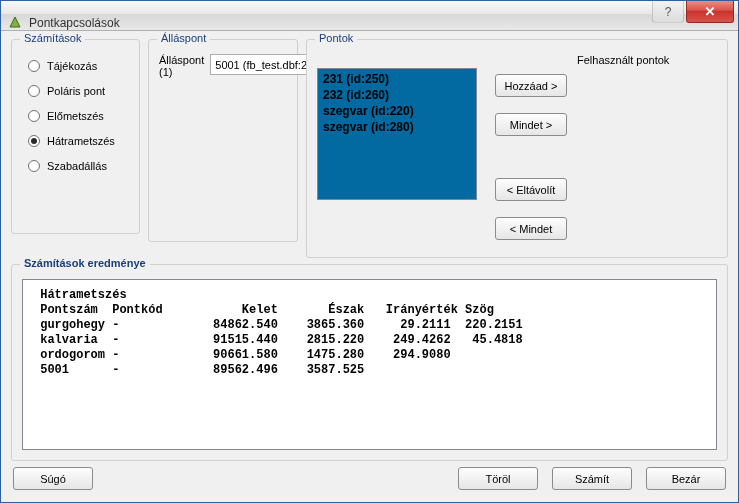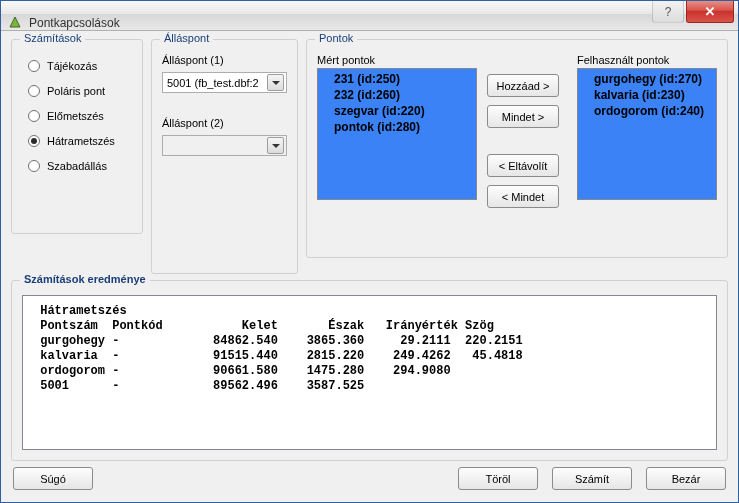--- a/index.html
+++ b/index.html
@@ -74,38 +74,38 @@
   .groupbox > .legend {
     position: absolute;
     top: -8px; left: 8px;
     background: #f0f0f0;
     padding: 0 4px;
     color: #1a3e78;
     font-size: 11px;
   }
 
   .gb-szam { width: 160px; height: 195px; }
-  .gb-all  { width: 150px; height: 235px; }
+  .gb-all  { width: 150px; height: 203px; }
   .gb-pont { flex: 1; height: 219px; }
 
   
   .radio-list { display: flex; flex-direction: column; gap: 13px; margin-top: 6px; margin-left: 6px; }
   .radio-item { display: flex; align-items: center; gap: 7px; cursor: default; }
   .radio-outer {
     width: 12px; height: 12px; border-radius: 50%;
     border: 1px solid #707070; background: #fff;
     display: flex; align-items: center; justify-content: center;
   }
   .radio-inner {
     width: 6px; height: 6px; border-radius: 50%;
     background: #2b2b2b;
   }
 
   
-  .all-col { display: flex; flex-direction: column; gap: 6px; }
+  .all-col { display: flex; flex-direction: row; gap: 6px; }
   .all-label { color: #000; margin-top: 0; }
   .combo {
     height: 21px; width: 125px;
     background: #fff;
     border: 1px solid #abadb3;
     display: flex; align-items: center;
     padding: 0 2px 0 4px;
     position: relative;
     font-size: 11px;
   }
@@ -128,36 +128,36 @@
   
   .pont-inner {
     display: grid;
     grid-template-columns: 160px 80px 140px;
     grid-template-rows: auto 1fr;
     column-gap: 10px;
     height: 100%;
   }
   .pont-col-label { font-size: 11px; margin-bottom: 2px; }
   .listbox {
-    background: #3b82f6;
+    background: #0369a1;
     border: 1px solid #828790;
     height: 132px;
     overflow: auto;
-    padding: 2px 16px;
+    padding: 2px 5px;
     font-size: 12px;
     font-weight: bold;
     line-height: 16px;
     font-family: "Segoe UI", Tahoma, sans-serif;
   }
   .listbox .li { white-space: nowrap; }
 
   .btn-stack {
     grid-row: 2; grid-column: 2;
-    display: flex; flex-direction: column; gap: 8px;
-    align-items: flex-start;
+    display: flex; flex-direction: column; gap: 16px;
+    align-items: flex-end;
     padding-top: 6px;
   }
   .btn-stack .spacer { height: 10px; }
   .btn {
     height: 23px;
     border: 1px solid #8b8b8b;
     border-radius: 3px;
     background: linear-gradient(to bottom, #fdfdfd, #e6e6e6);
     display: flex; align-items: center; justify-content: center;
     padding: 0 8px;
@@ -261,44 +261,38 @@
             <span class="combo-btn">
                 <span class="tri"></span>
               </span>
           </div>
         </div>
       </div>
 
       <div class="groupbox gb-pont">
         <div class="legend">Pontok</div>
         <div class="pont-inner">
-          <div class="pont-col-label" style="grid-column:1;grid-row:1">Mért pontok</div>
           <div style="grid-column:2;grid-row:1"></div>
           <div class="pont-col-label" style="grid-column:3;grid-row:1">Felhasznált pontok</div>
 
           <div class="listbox" id="mert-list" style="grid-column:1;grid-row:2">
               <div class="li">231 (id:250)</div>
               <div class="li">232 (id:260)</div>
               <div class="li">szegvar (id:220)</div>
-              <div class="li">pontok (id:280)</div>
+              <div class="li">szegvar (id:280)</div>
             </div>
 
           <div class="btn-stack">
             <div class="btn">Hozzáad &gt;</div>
             <div class="btn">Mindet &gt;</div>
             <div class="spacer"></div>
             <div class="btn">&lt; Eltávolít</div>
             <div class="btn">&lt; Mindet</div>
           </div>
 
-          <div class="listbox" id="felh-list" style="grid-column:3;grid-row:2">
-              <div class="li">gurgohegy (id:270)</div>
-              <div class="li">kalvaria (id:230)</div>
-              <div class="li">ordogorom (id:240)</div>
-            </div>
         </div>
       </div>
 
     </div>
 
     <div class="groupbox gb-results">
       <div class="legend">Számítások eredménye</div>
       <div class="results-box" id="results-box"> Hátrametszés
  Pontszám  Pontkód           Kelet       Észak   Irányérték Szög
  gurgohegy -             84862.540    3865.360     29.2111  220.2151

